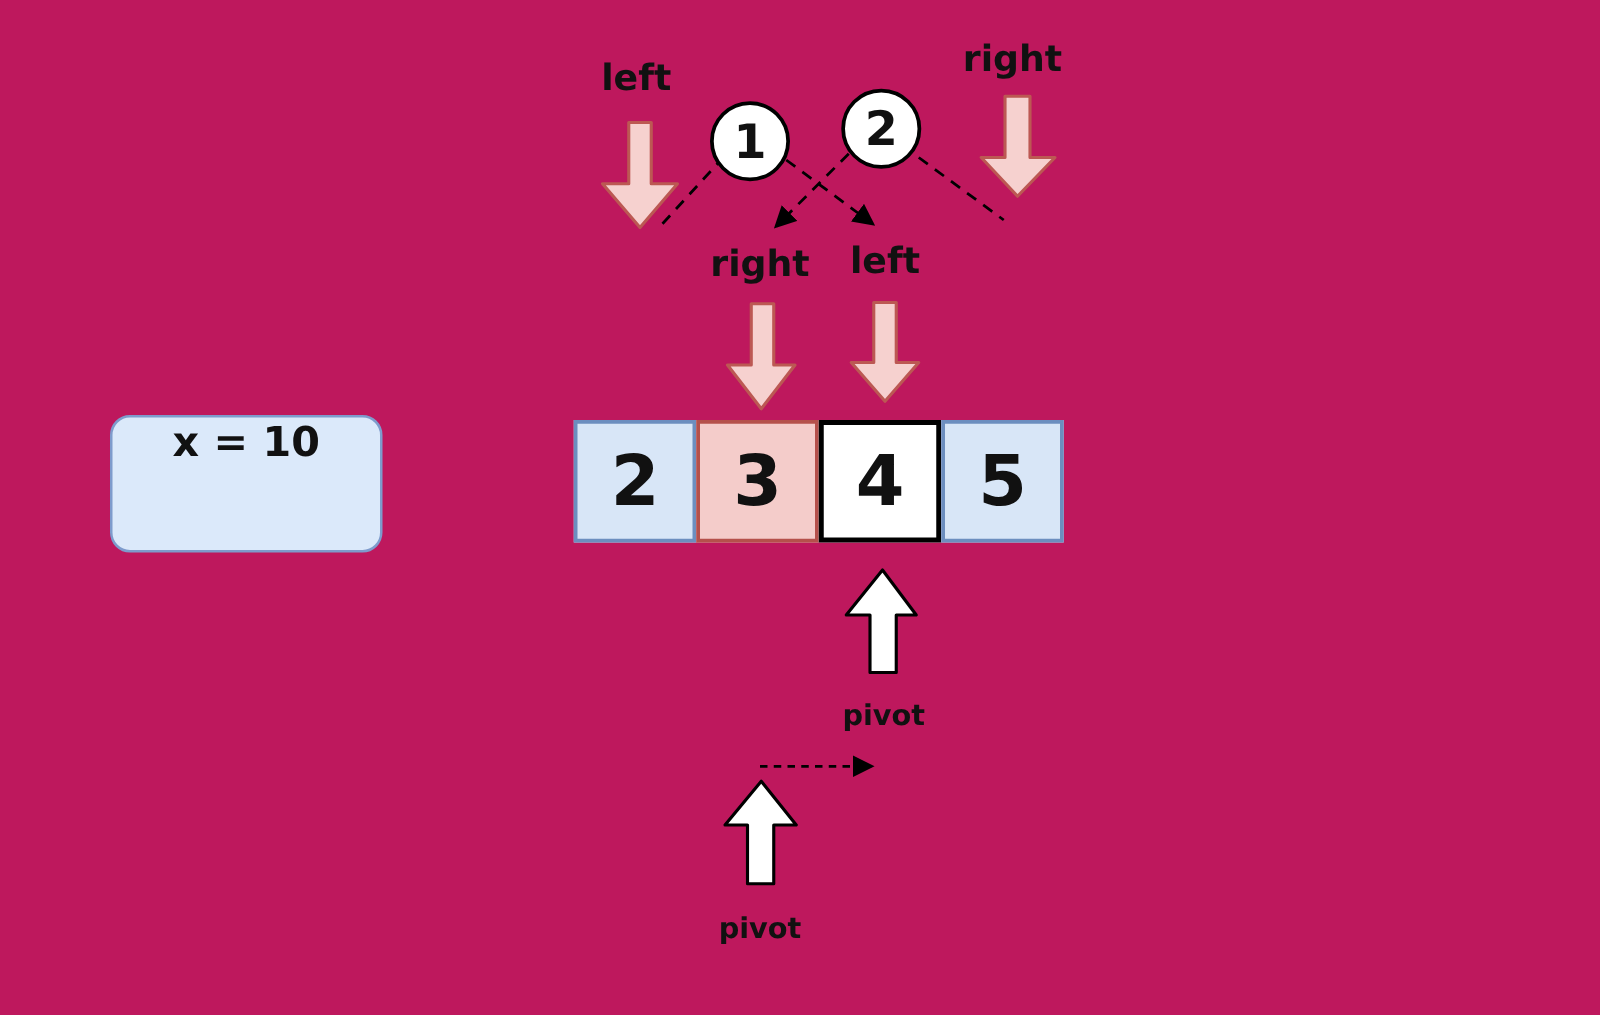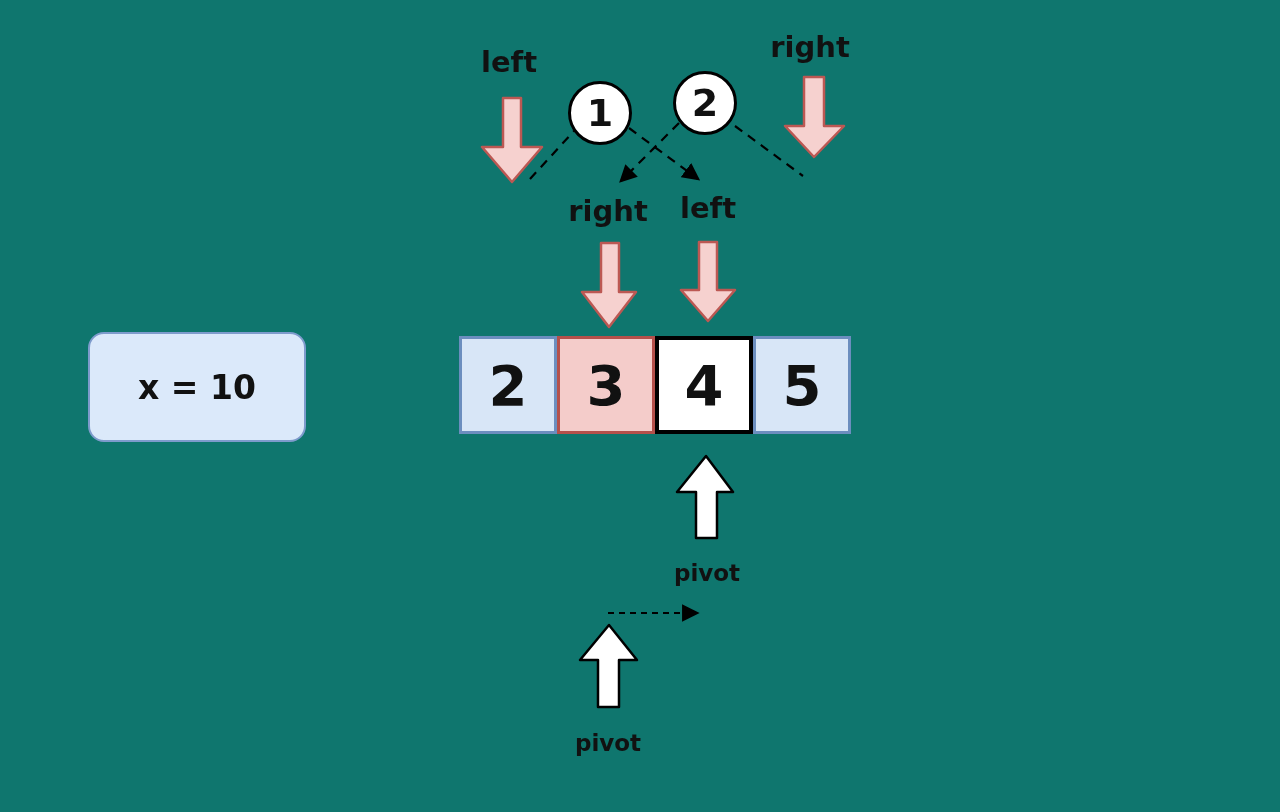--- a/index.html
+++ b/index.html
@@ -1,19 +1,19 @@
 <!DOCTYPE html>
 <html><head>
 <meta charset="utf-8">
 <style>
   html,body{margin:0;padding:0;background:#ffffff;}
   #canvas{
     position:relative;
     width:1280px;height:812px;
-    background:#0f766e;
+    background:#be185d;
     font-family:"DejaVu Sans", sans-serif;
     color:#111;
     overflow:hidden;
   }
   #shapes{position:absolute;left:0;top:0;width:1280px;height:812px;}
   .label{
     position:absolute;
     white-space:nowrap;
     transform:translateX(-50%);
     font-weight:600;
@@ -30,21 +30,21 @@
     display:flex;align-items:center;justify-content:center;
     font-size:38px;font-weight:600;
     box-sizing:border-box;
   }
   .varbox{
     position:absolute;
     left:88px;top:332px;width:218px;height:110px;
     background:#dbe9fa;
     border:2px solid #7e9bcc;
     border-radius:16px;
-    display:flex;align-items:center;justify-content:center;
+    display:flex;align-items:flex-start;justify-content:center;
     font-size:33px;font-weight:600;
     box-sizing:border-box;
   }
   .array{
     position:absolute;
     left:459px;top:336px;
     display:flex;
   }
   .cell{
     width:98px;height:98px;

